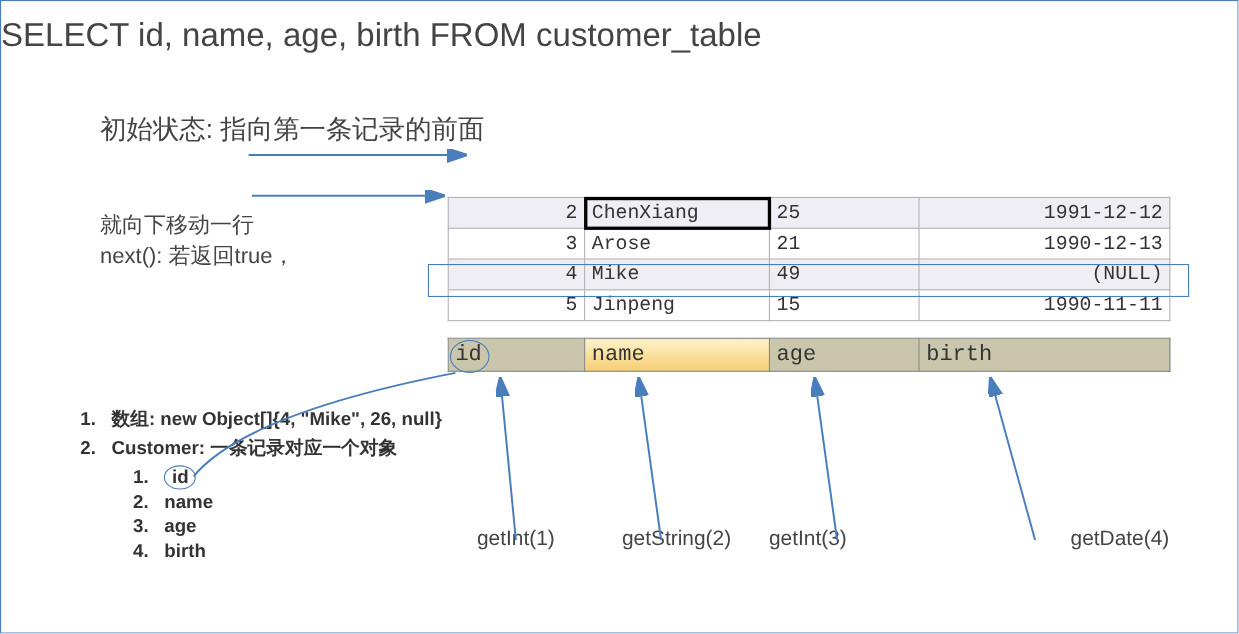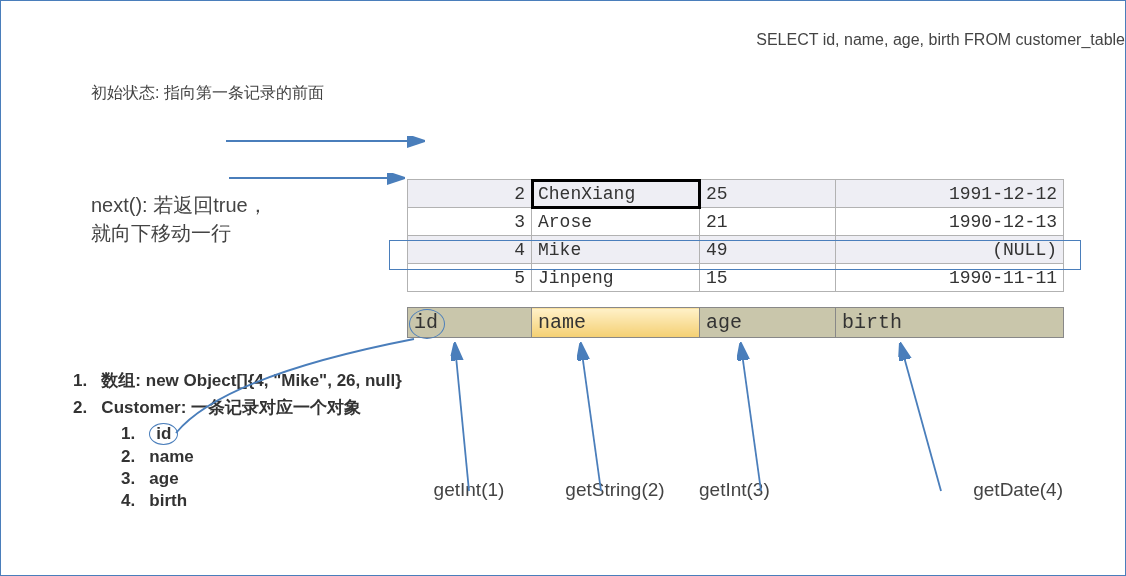--- a/index.html
+++ b/index.html
@@ -1,19 +1,19 @@
 <!DOCTYPE html>
 <html><head>
 <meta charset="utf-8">
 <style>
   *{box-sizing:border-box;margin:0;padding:0}
   body{font-family:"Microsoft YaHei",Arial,sans-serif;background:#fff;color:#333}
   .frame{position:relative;width:1126px;height:576px;border:1px solid #4a7ebb;background:#fff;margin:0}
-  .title{position:absolute;top:30px;left:0;right:0;text-align:right;font-size:16px;color:#444}
-  .initState{position:absolute;top:82px;left:90px;font-size:16px;color:#444}
+  .title{position:absolute;top:15px;left:0;right:0;text-align:left;font-size:30px;color:#444}
+  .initState{position:absolute;top:100px;left:90px;font-size:24px;color:#444}
   .nextDesc{position:absolute;top:190px;left:90px;font-size:20px;line-height:28px;color:#444}
   .dataTable{position:absolute;top:178px;left:406px;border-collapse:collapse}
   .dataTable td{border:1px solid #b2b2b2;font-family:"Courier New",monospace;font-size:18px;padding:2px 6px;height:28px}
   .dataTable tr:nth-child(odd){background:#eeeef4}
   .dataTable tr:nth-child(even){background:#fff}
   .dataTable td.idc{width:124px;text-align:right}
   .dataTable td.namec{width:168px;text-align:left}
   .dataTable td.agec{width:136px;}
   .dataTable td.birthc{width:228px;text-align:right}
   .selCell{outline:3px solid #000;outline-offset:-2px}
@@ -41,22 +41,22 @@
 </head>
 <body>
 
 <div class="frame">
 
   <div class="title">SELECT id, name, age, birth FROM customer_table</div>
 
   <div class="initState">初始状态: 指向第一条记录的前面</div>
 
   <div class="nextDesc">
+    <div>就向下移动一行</div>
     <div>next(): 若返回true，</div>
-    <div>就向下移动一行</div>
   </div>
 
   <table class="dataTable">
     <tbody>
         <tr>
       <td class="idc">2</td>
       <td class="namec selCell">ChenXiang</td>
       <td class="agec">25</td>
       <td class="birthc">1991-12-12</td>
     </tr>

